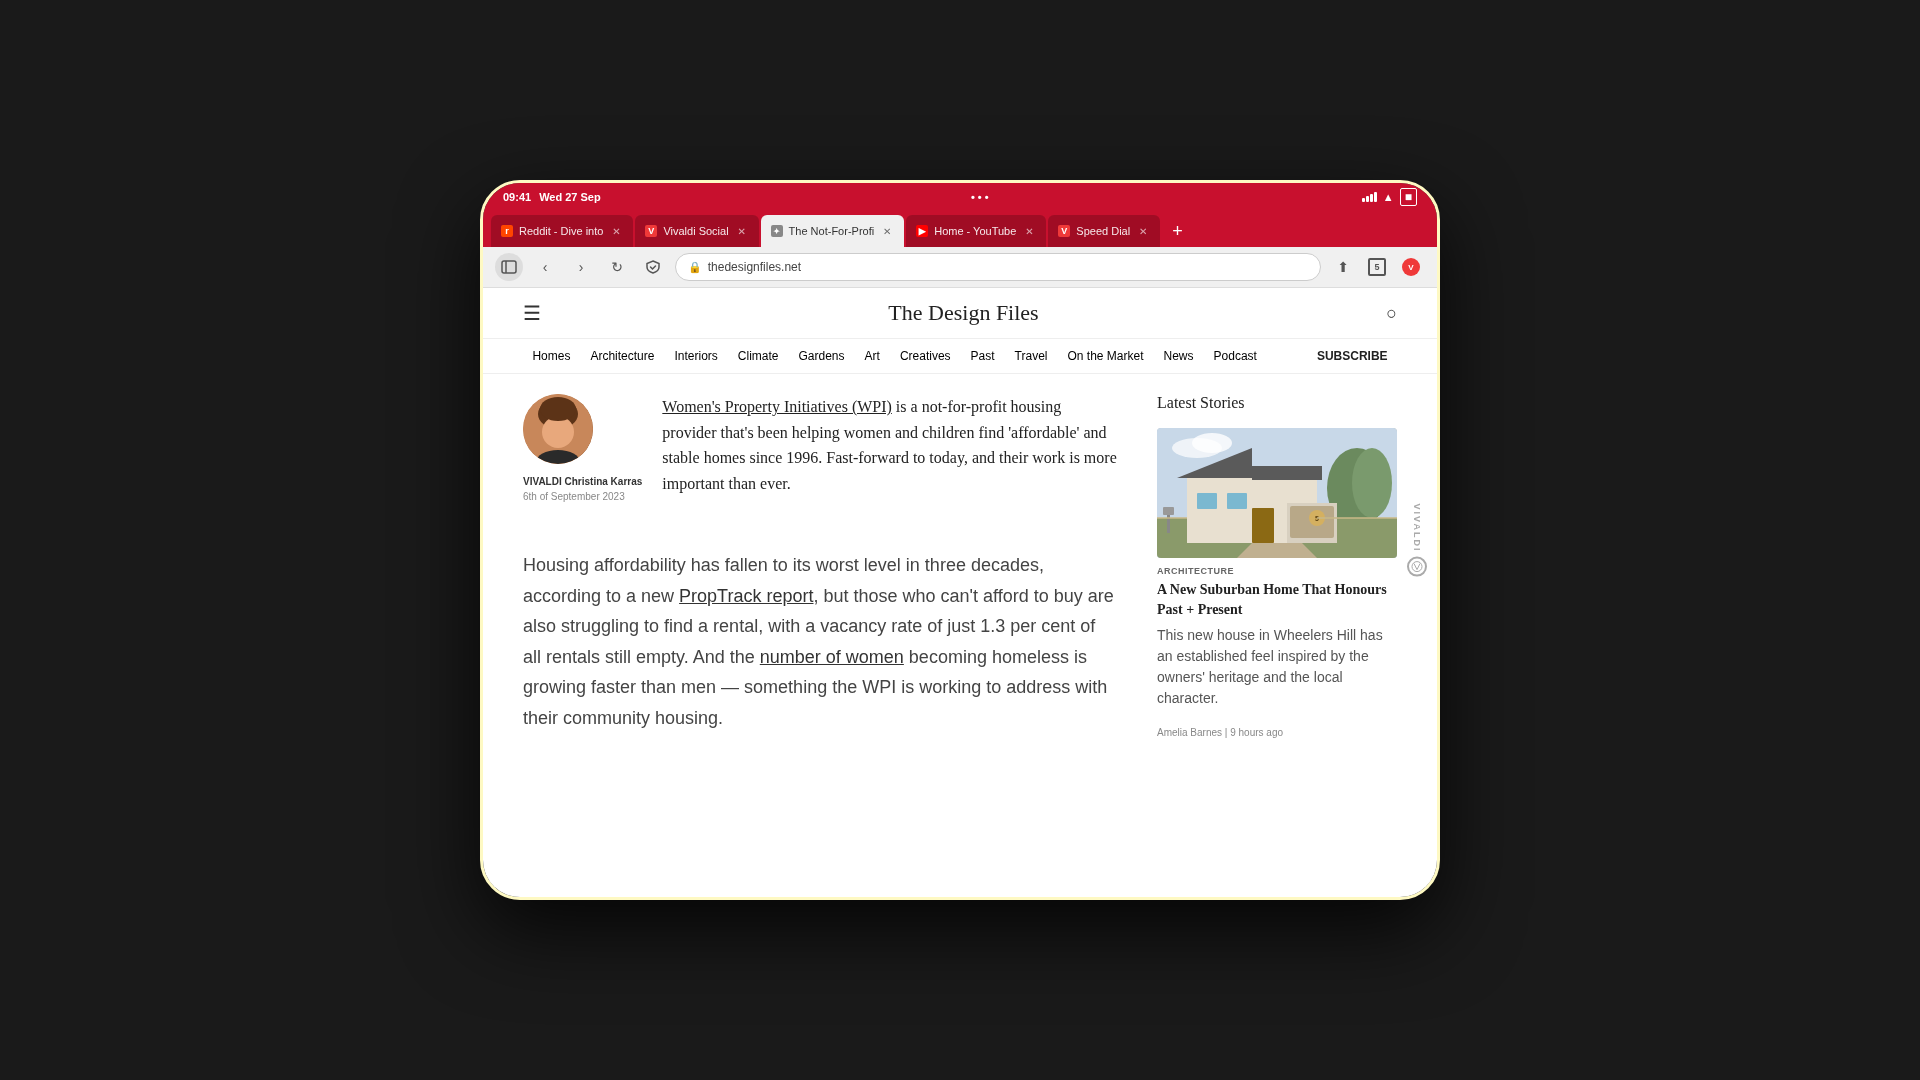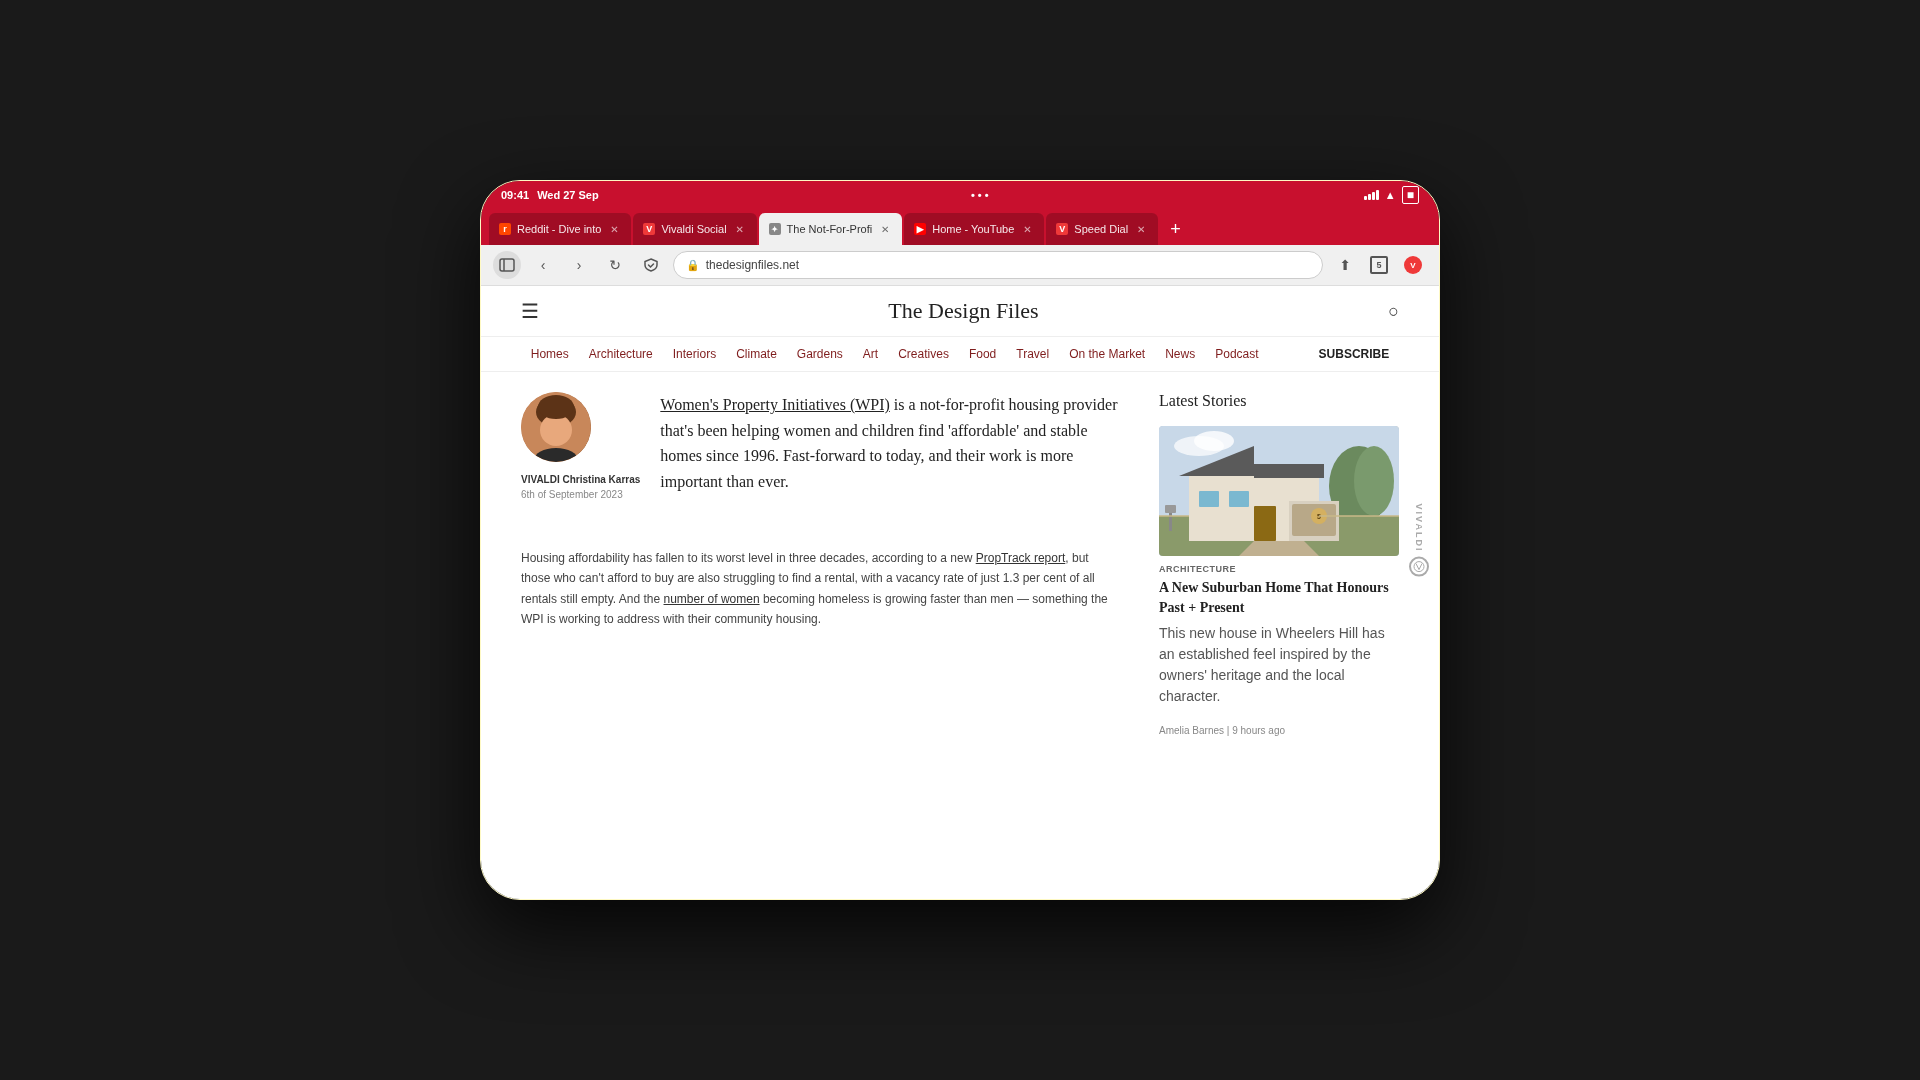--- a/index.html
+++ b/index.html
@@ -12,21 +12,21 @@
       justify-content: center;
       font-family: -apple-system, BlinkMacSystemFont, 'Segoe UI', sans-serif;
       overflow: hidden;
     }
 
     .device-frame {
       width: 960px;
       height: 720px;
       background: #2a2a2a;
       border-radius: 40px;
-      border: 1px solid #fef9c3;
+      border: 3px solid #fef9c3;
       overflow: hidden;
       position: relative;
       box-shadow: 0 30px 80px rgba(0,0,0,0.8), inset 0 0 0 2px #555;
     }
 
     
     .status-bar {
       background: #c8102e;
       height: 28px;
       display: flex;
@@ -193,21 +193,21 @@
       display: flex;
       align-items: center;
       justify-content: center;
       gap: 20px;
       padding: 10px 40px;
       border-bottom: 1px solid #eee;
       flex-wrap: wrap;
     }
     .nav-item {
       font-size: 12px;
-      color: #7f1d1d;
+      color: #000000;
       cursor: pointer;
       white-space: nowrap;
       text-decoration: none;
     }
     .nav-item.subscribe {
       font-weight: 700;
       color: #222;
       margin-left: 40px;
     }
 
@@ -255,21 +255,21 @@
       line-height: 1.6;
       color: #222;
       margin-bottom: 16px;
     }
     .article-lead a {
       text-decoration: underline;
       color: #222;
     }
 
     .article-body {
-      font-size: 12px;
+      font-size: 18px;
       line-height: 1.7;
       color: #444;
       margin-bottom: 12px;
     }
     .article-body a {
       text-decoration: underline;
       color: #333;
     }
 
     .article-quote {
@@ -456,21 +456,21 @@
     </div>
 
     <nav class="site-nav">
       <a class="nav-item">Homes</a>
       <a class="nav-item">Architecture</a>
       <a class="nav-item">Interiors</a>
       <a class="nav-item">Climate</a>
       <a class="nav-item">Gardens</a>
       <a class="nav-item">Art</a>
       <a class="nav-item">Creatives</a>
-      <a class="nav-item">Food</a>
+      <a class="nav-item">Past</a>
       <a class="nav-item">Travel</a>
       <a class="nav-item">On the Market</a>
       <a class="nav-item">News</a>
       <a class="nav-item">Podcast</a>
       <a class="nav-item subscribe">SUBSCRIBE</a>
     </nav>
 
     <div class="main-layout">
 
       <div class="article-section">

